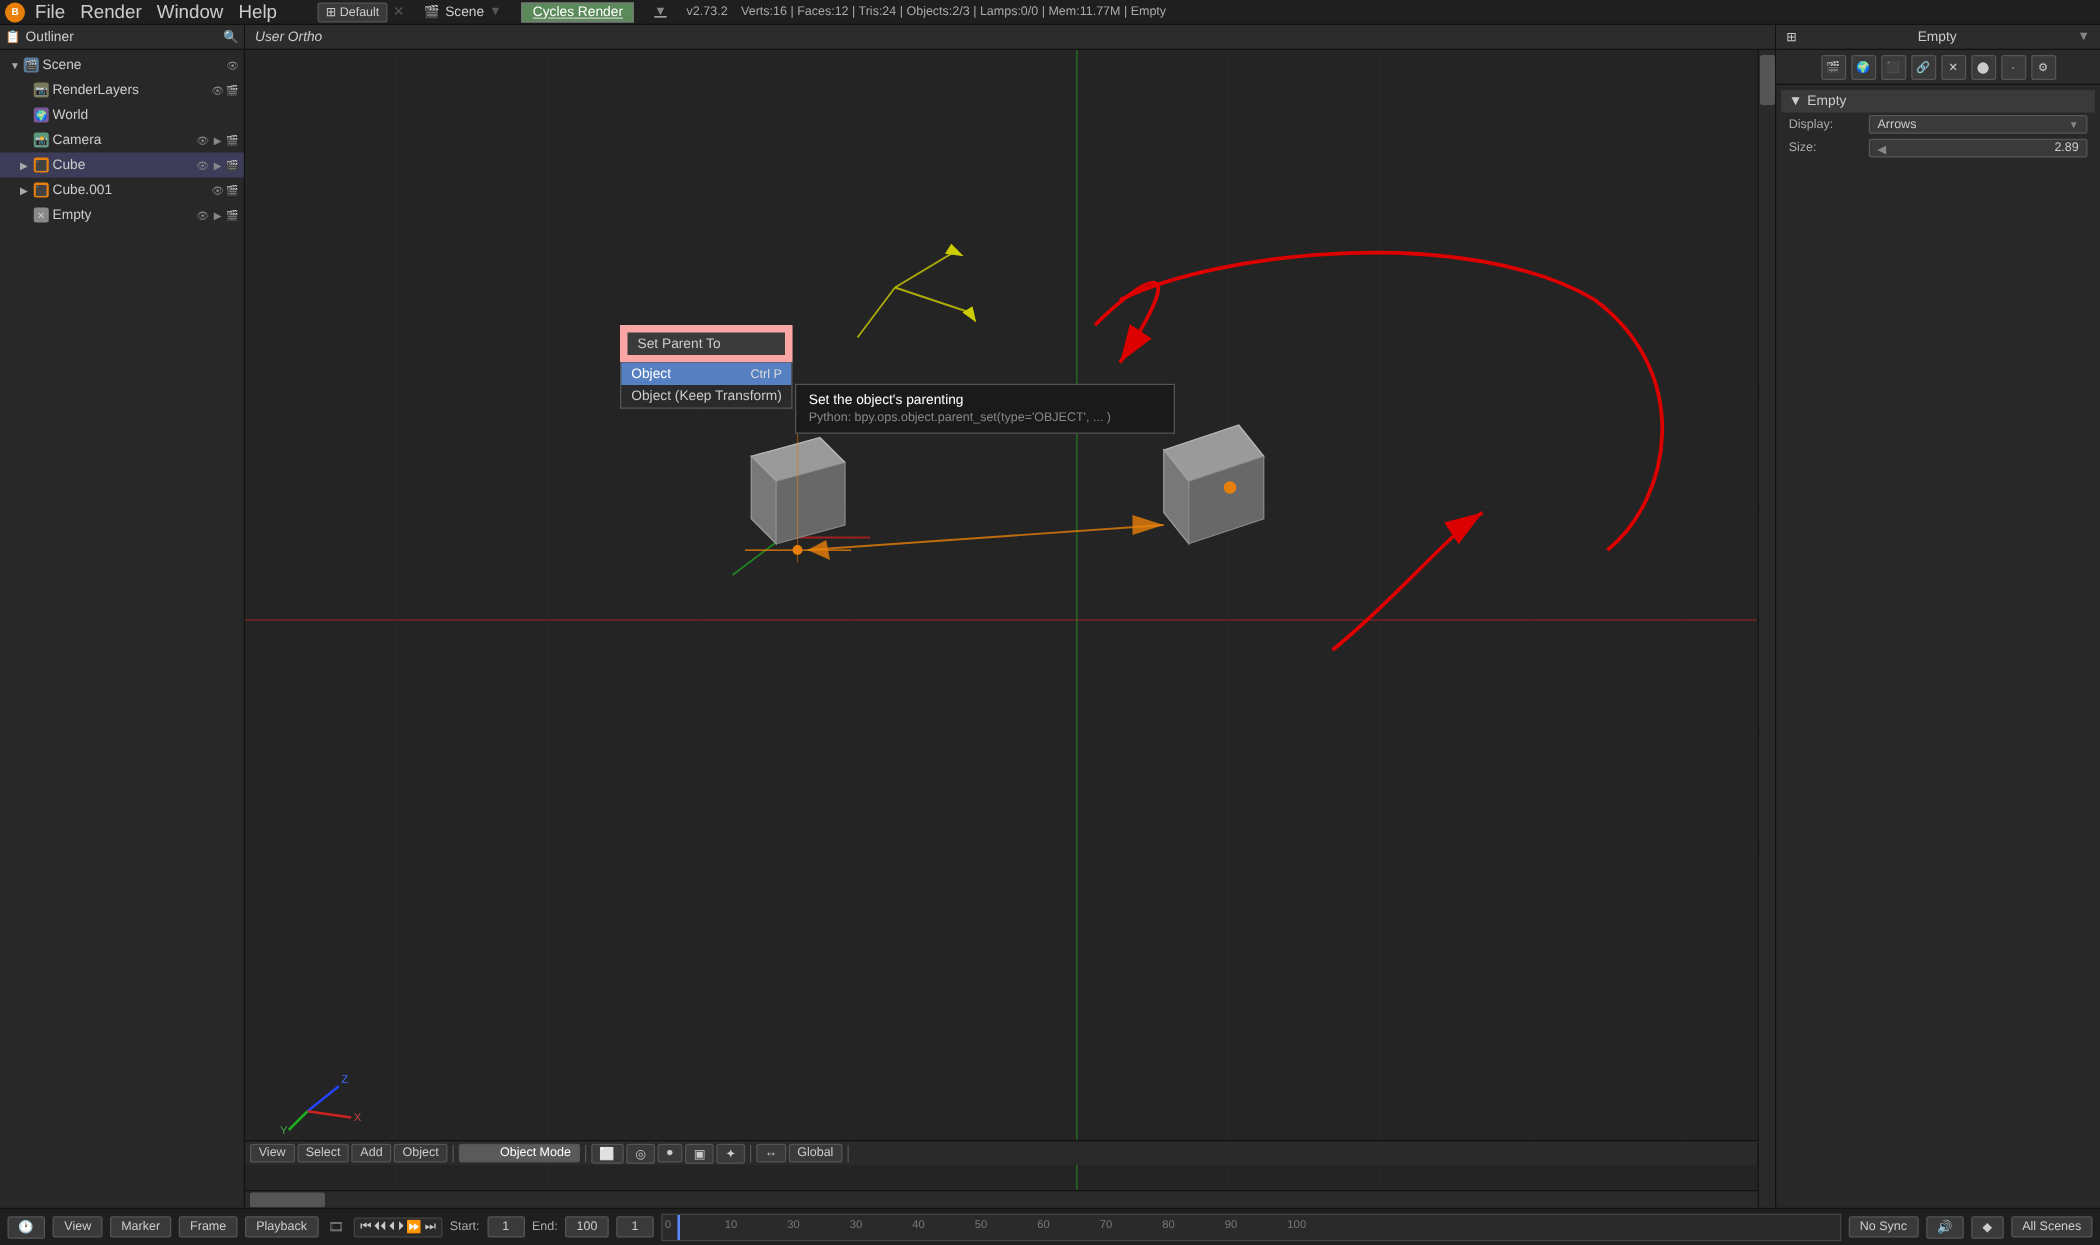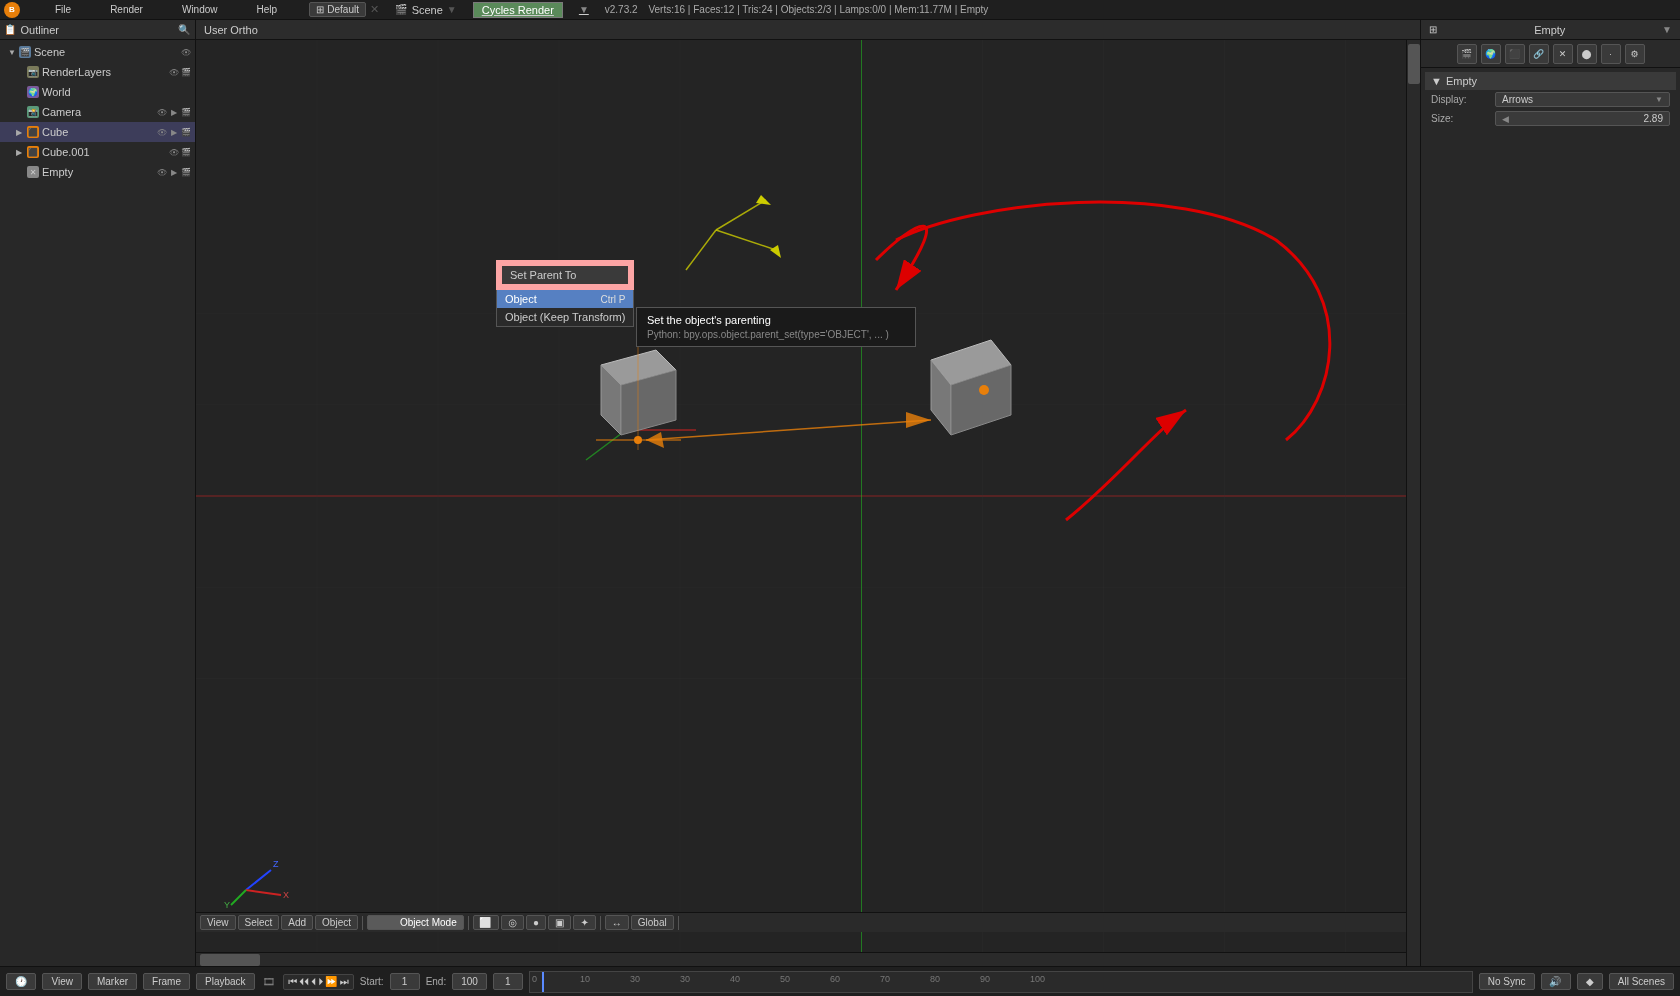--- a/index.html
+++ b/index.html
@@ -28,21 +28,21 @@
       width: 16px; height: 16px;
       background: #e87f0a;
       border-radius: 50%;
       display: flex; align-items: center; justify-content: center;
       font-size: 8px; color: #fff; font-weight: bold;
     }
     #top-bar .menu-items {
       display: flex; gap: 12px;
     }
     #top-bar .menu-items span {
-      color: #ccc; font-size: 10px; cursor: pointer; margin-left: 27px;
+      color: #ccc; font-size: 15px; cursor: pointer;
     }
     #top-bar .editor-selector {
       background: #3a3a3a;
       border: 1px solid #555;
       border-radius: 2px;
       padding: 1px 6px;
       font-size: 10px;
       color: #ccc;
     }
     #top-bar .render-engine {
@@ -127,20 +127,21 @@
       position: relative;
       overflow: hidden;
     }
     #viewport-header {
       position: absolute; top: 0; left: 0; right: 0;
       height: 20px;
       background: #2c2c2c;
       border-bottom: 1px solid #111;
       display: flex; align-items: center; padding: 0 8px;
       z-index: 10;
+      font-style: italic;
     }
 
     
     #vp-scrollbar-right {
       position: absolute; right: 0; top: 20px; bottom: 0;
       width: 14px; background: #2a2a2a;
       border-left: 1px solid #111;
       z-index: 10;
     }
     #vp-scrollbar-bottom {
@@ -200,21 +201,21 @@
       color: #aaa;
     }
     .ctx-item.active .shortcut { color: #ddd; }
     .ctx-tooltip {
       position: absolute;
       top: 47px;
       left: 140px;
       background: #1a1a1a;
       border: 1px solid #555;
       padding: 6px 10px;
-      width: 280px;
+      width: 304px;
       z-index: 101;
     }
     .ctx-tooltip .tooltip-title {
       font-size: 11px; color: #fff; margin-bottom: 3px;
     }
     .ctx-tooltip .tooltip-python {
       font-size: 10px; color: #888;
     }
 
     

